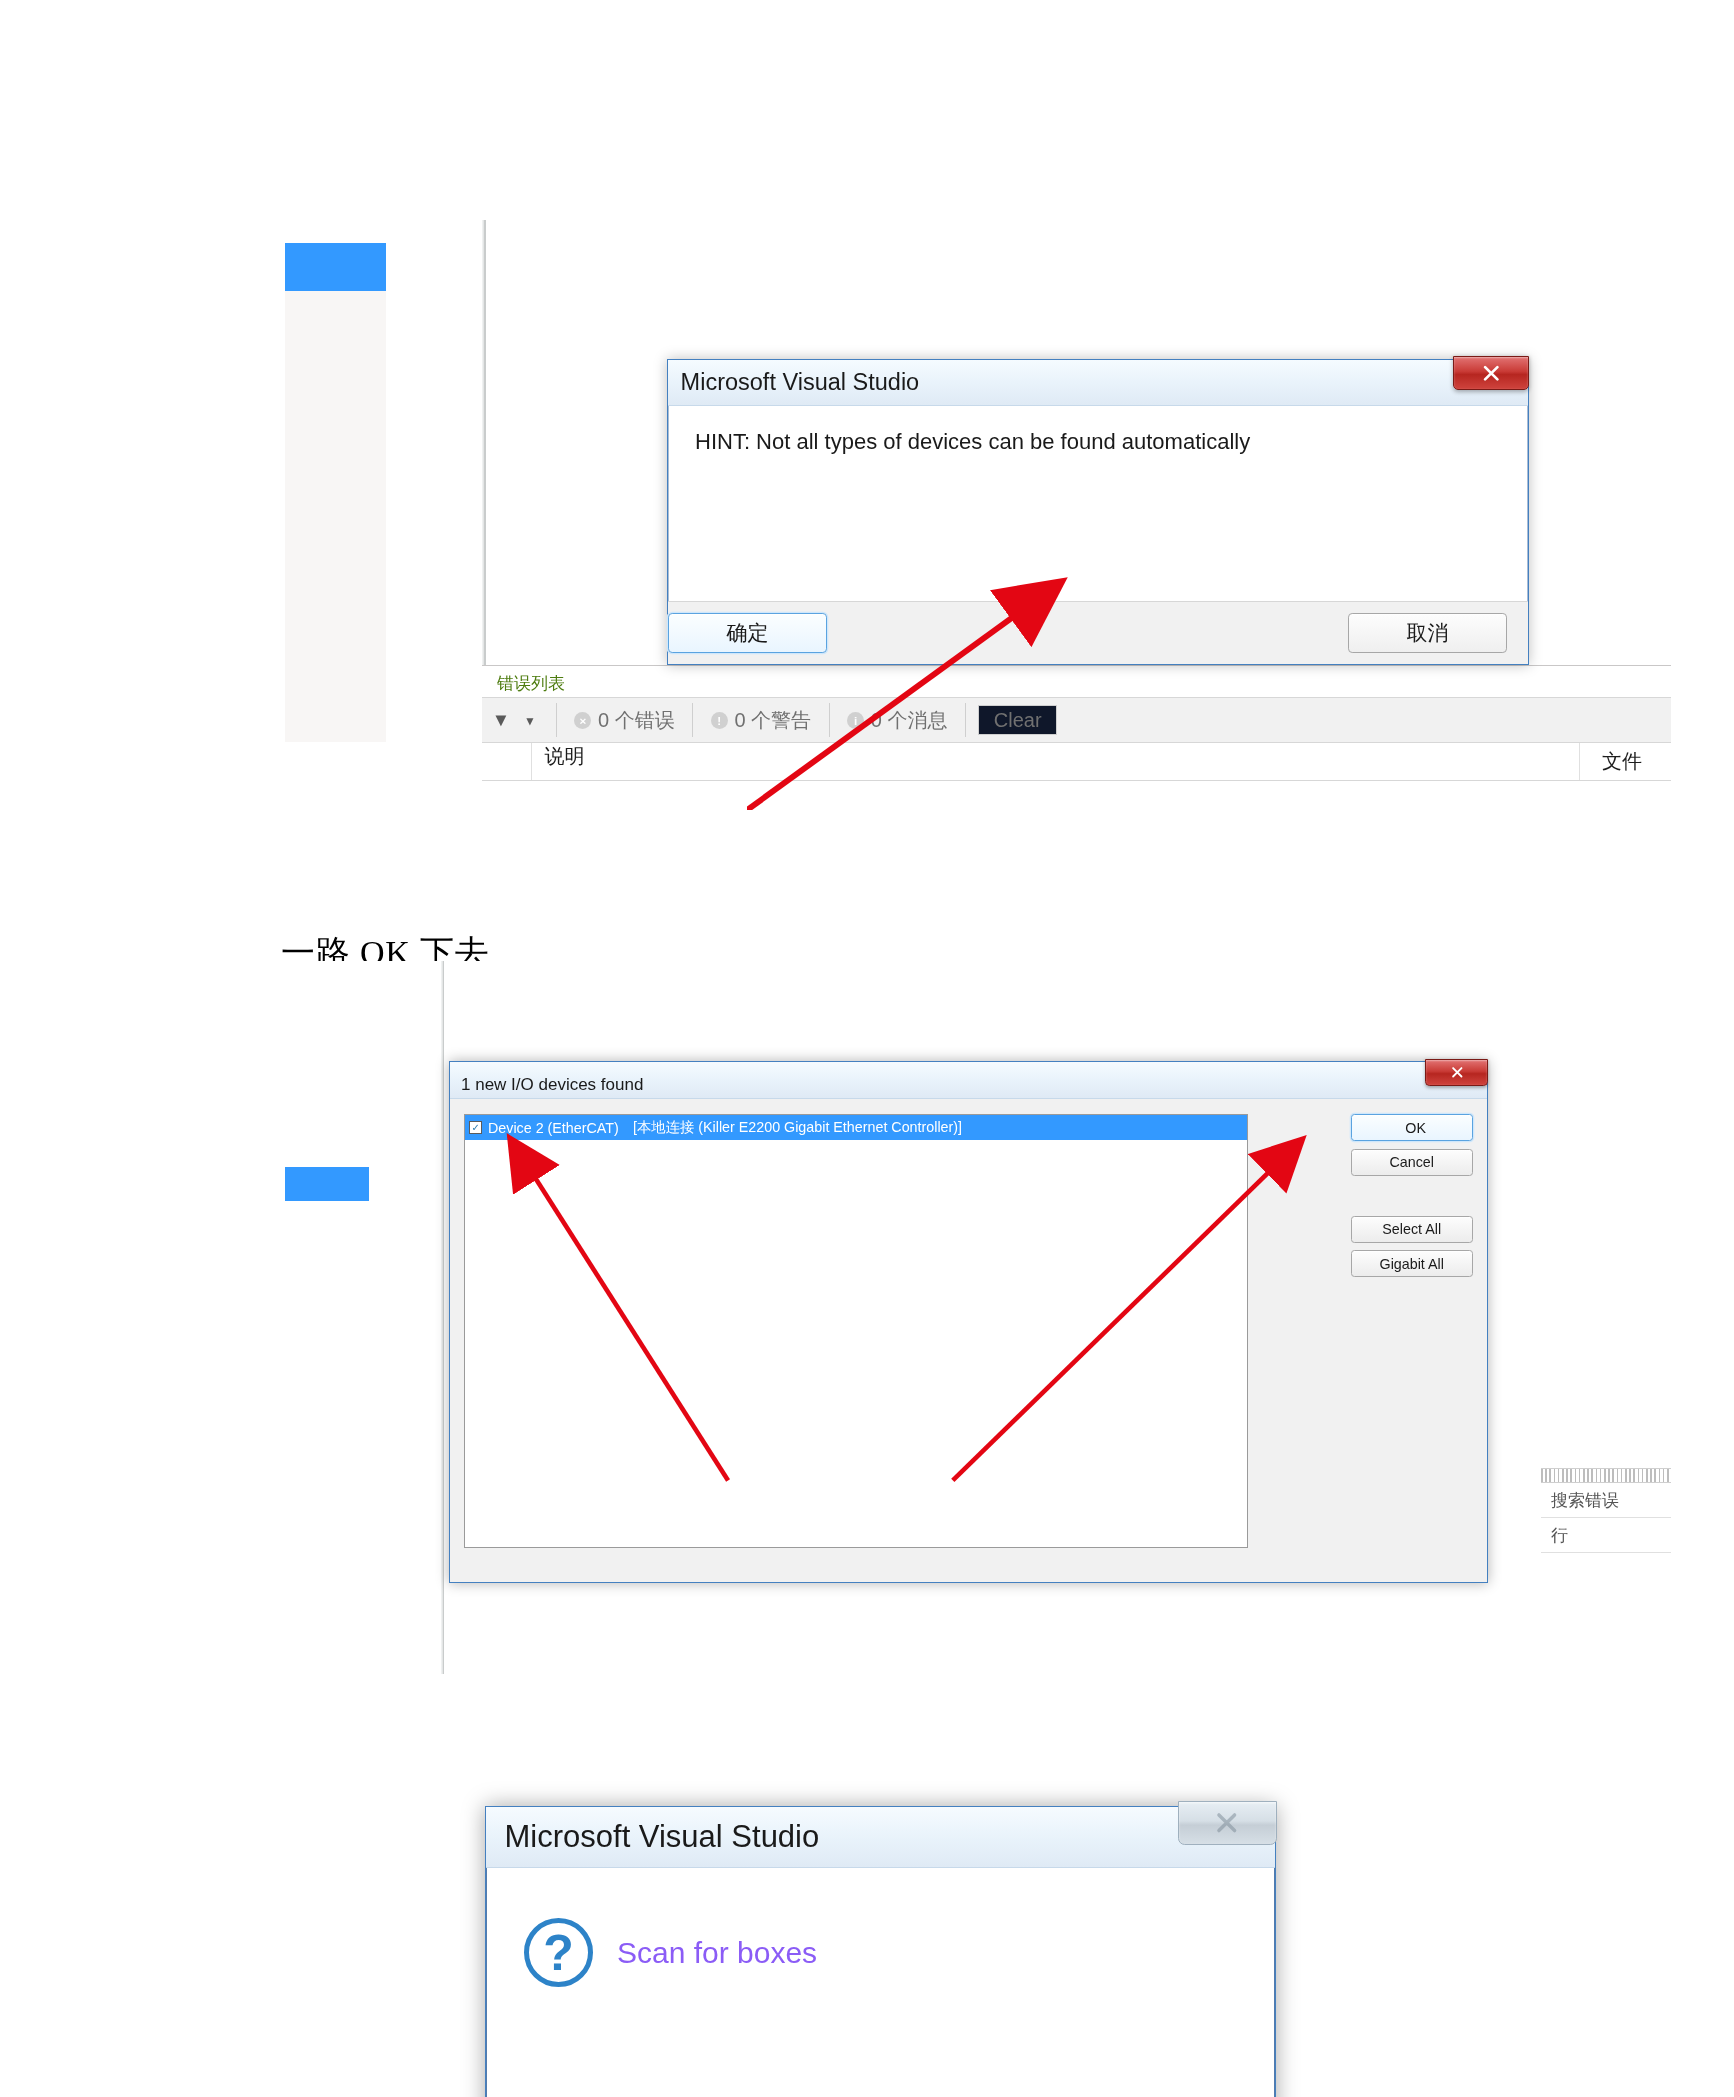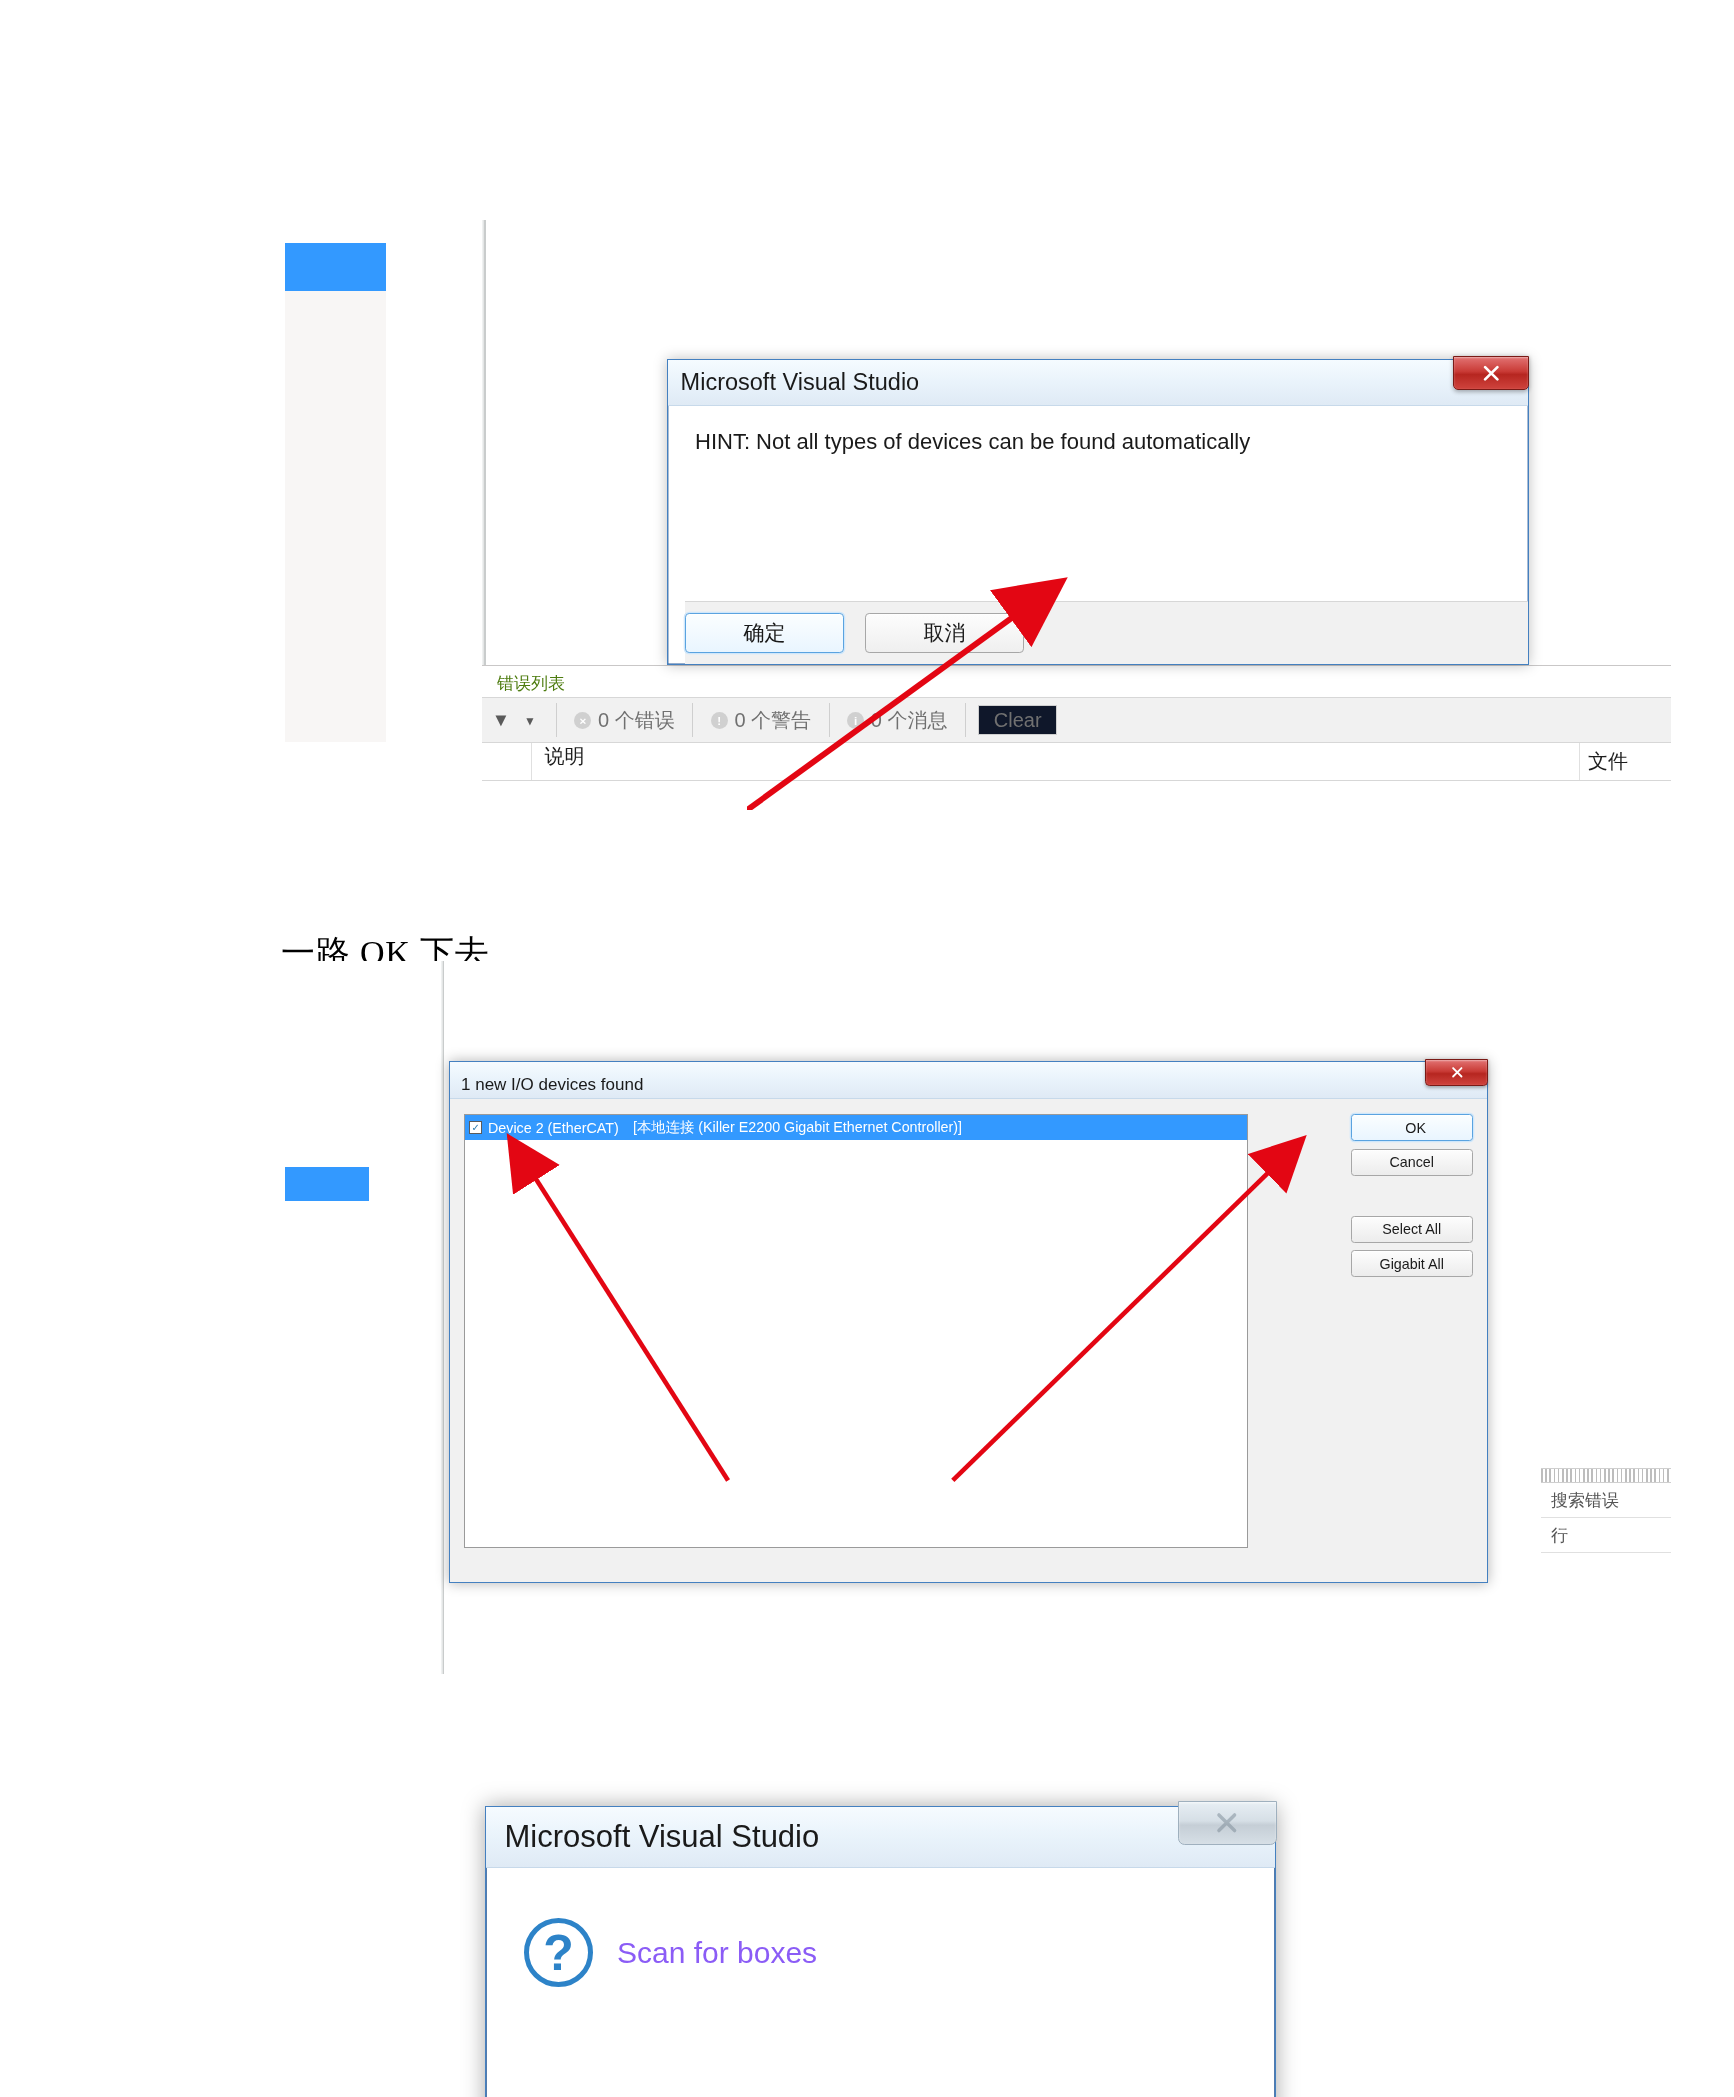--- a/index.html
+++ b/index.html
@@ -19,30 +19,30 @@
   .shot1 .errlist .toolbar .ico { width: 17px; height: 17px; border-radius: 50%; display: flex; align-items: center; justify-content: center; color: #fff; font-weight: bold; font-size: 11.7px; }
   .shot1 .errlist .toolbar .ico.filter { background: transparent; color: #5a5a5a; border-radius: 0; width: 21px; font-size: 18.5px; }
   .shot1 .errlist .toolbar .ico.drop { color: #5a5a5a; font-size: 12.6px; }
   .shot1 .errlist .toolbar .ico.err { background: #d0d0d0; }
   .shot1 .errlist .toolbar .ico.warn { background: #d0d0d0; }
   .shot1 .errlist .toolbar .ico.info { background: #d0d0d0; }
   .shot1 .errlist .toolbar .clear { background: #0f172a; border: 0.8px solid #cfcfcf; padding: 2.5px 14.3px; }
   .shot1 .errlist .header-row { display: flex; height: 38px; align-items: flex-start; font-size: 20px; color: #1d1d1d; border-bottom: 0.8px solid #d7d7d7; }
   .shot1 .errlist .header-row .col1 { width: 50px; border-right: 0.8px solid #e0e0e0; height: 100%; }
   .shot1 .errlist .header-row .col2 { flex: 1; padding-left: 12.6px; }
-  .shot1 .errlist .header-row .col3 { width: 92px; padding-left: 8px; border-left: 0.8px solid #e0e0e0; height: 100%; display:flex; align-items:center; }
+  .shot1 .errlist .header-row .col3 { width: 92px; padding-left: 22px; border-left: 0.8px solid #e0e0e0; height: 100%; display:flex; align-items:center; }
 
   
   .dlg1 { position: absolute; left: 667px; top: 359px; width: 862px; height: 306px; background: #fff; border: 1.3px solid #4480c0; box-shadow: 0 0 12.6px rgba(0,0,0,.25), 0 0 0 0.4px #2a5a97 inset; }
   .dlg1 .titlebar { position: relative; height: 46px; background: linear-gradient(#f5fbff,#e9f3fb,#dfeaf5); border-bottom: 0.8px solid #c7d9ea; display:flex; align-items:center; padding: 0 12.6px; }
   .dlg1 .titlebar .t { font-size: 23.5px; color: #1a1a1a; }
   .dlg1 .xbtn { position: absolute; right: -1.3px; top: -4.2px; width: 76px; height: 34px; background: linear-gradient(#e27373,#c93b36 45%,#b62620 55%,#cf433d); border: 0.8px solid #7a1a16; border-radius: 0 0 5px 5px; display:flex; align-items:center; justify-content:center; box-shadow: inset 0 0.8px 1.7px rgba(255,255,255,.5), 0 1.7px 4.2px rgba(0,0,0,.3); }
   .dlg1 .xbtn svg { width: 18.5px; height: 18.5px; }
   .dlg1 .body { padding: 22.7px 27px; font-size: 22px; color: #1a1a1a; }
-  .dlg1 .btnrow { position: absolute; bottom: 0; left: 0; right: 0; height: 63px; background: #f1f1f1; border-top: 0.8px solid #d7d7d7; display:flex; justify-content:flex-start; align-items:center; padding-right: 21px; gap: 21px; margin-left: 17px; }
+  .dlg1 .btnrow { position: absolute; bottom: 0; left: 0; right: 0; height: 63px; background: #f1f1f1; border-top: 0.8px solid #d7d7d7; display:flex; justify-content:space-between; align-items:center; padding-right: 21px; gap: 21px; }
   .winbtn { width: 159px; height: 40px; font-size: 21px; color: #1a1a1a; background: linear-gradient(#fdfdfd,#efefef); border: 0.8px solid #a7a7a7; border-radius: 4.2px; display:flex; align-items:center; justify-content:center; box-shadow: inset 0 0.8px 0.8px #fff; }
   .winbtn.primary { border-color: #5aa3e0; box-shadow: 0 0 0 1.3px #cfe7fb, inset 0 0.8px 0.8px #fff; background: linear-gradient(#fbfeff,#e9f5ff); }
 
   
   .arrow1 { position: absolute; left: 747px; top: 575px; width: 336px; height: 235px; pointer-events:none; }
 
   
   .caption1 { position: absolute; left: 281px; top: 910px; font-family: SimSun, serif; font-size: 34px; color: #000; letter-spacing: 0.8px; margin-top: 20px; }
 
   

